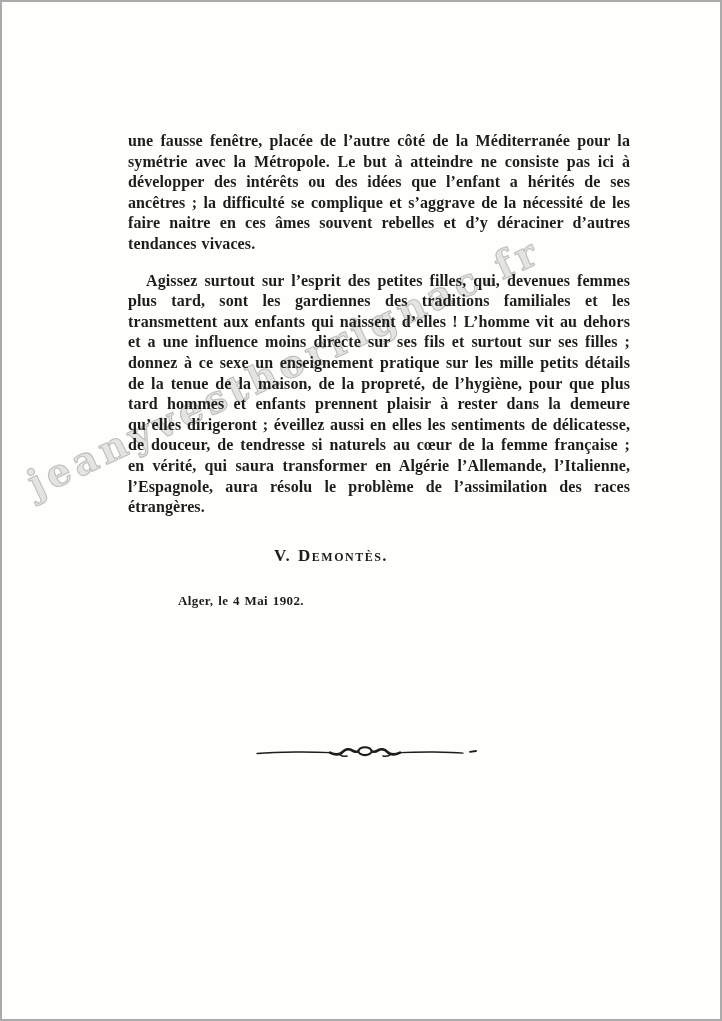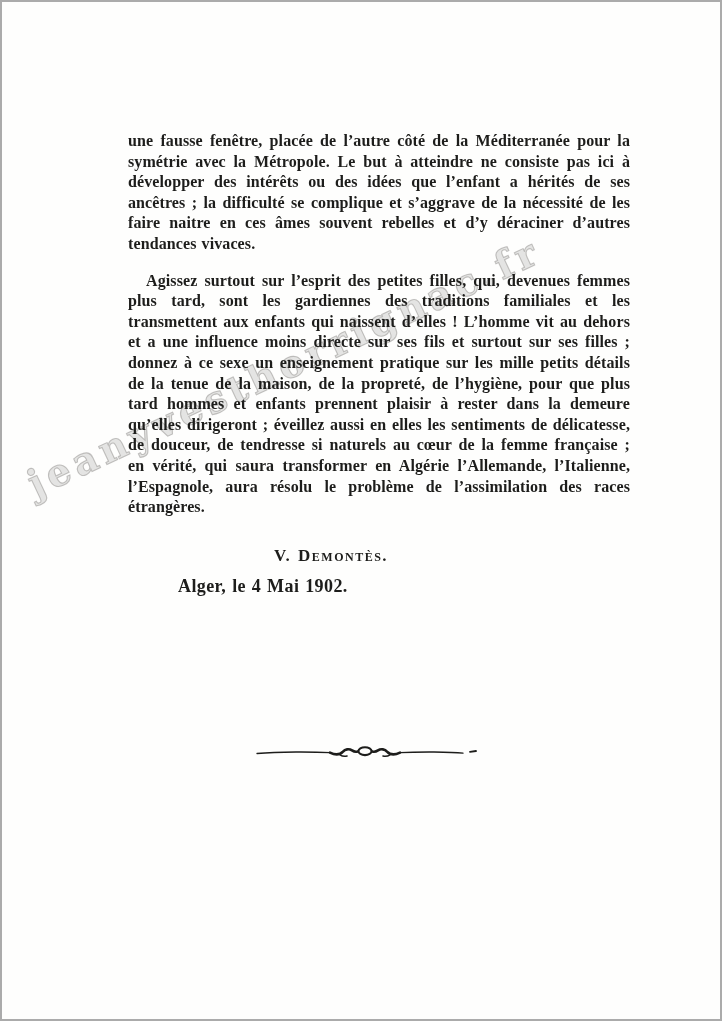--- a/index.html
+++ b/index.html
@@ -31,23 +31,23 @@
   .para-indent { text-indent: 18px; }
   .signature {
     margin-top: 28px;
     text-align: center;
     padding-right: 96px;
     font-variant: small-caps;
     letter-spacing: 1.5px;
     font-size: 17px;
   }
   .dateline {
-    margin-top: 10px;
+    margin-top: 25px;
     padding-left: 66px;
-    font-size: 18px;
+    font-size: 13px;
     letter-spacing: 0.4px;
   }
   .watermark {
     position: absolute;
     left: 28px;
     top: 452px;
     height: 64px;
     line-height: 64px;
     z-index: 1;
     transform: rotate(-25deg);

